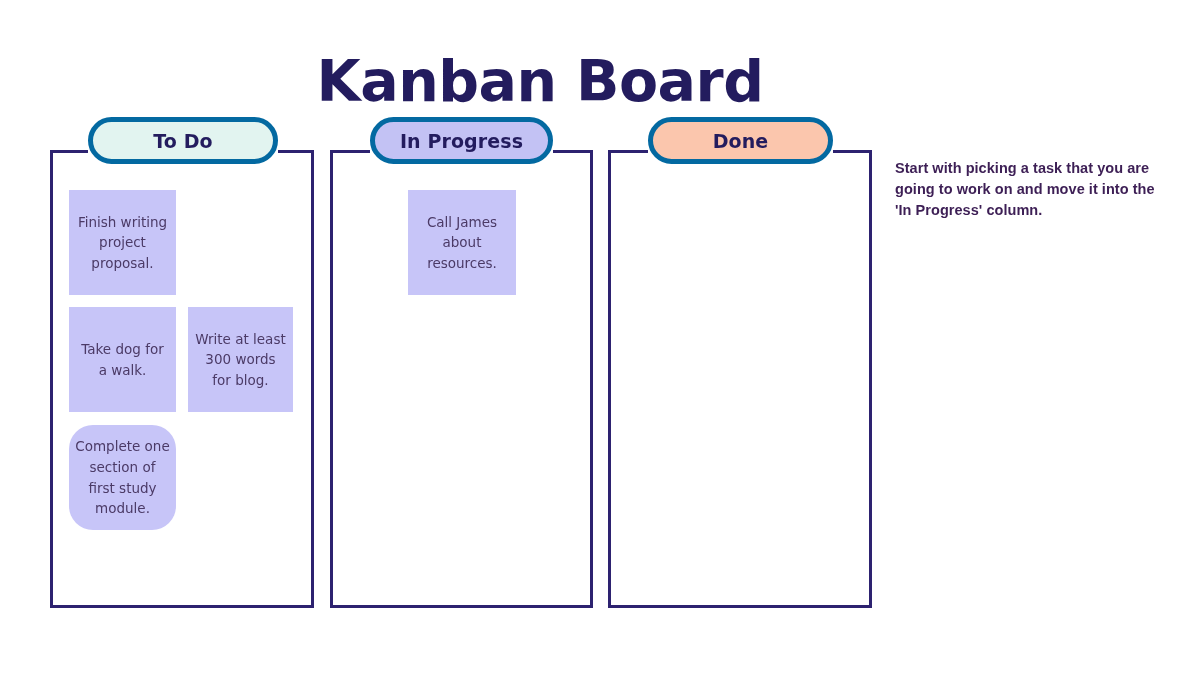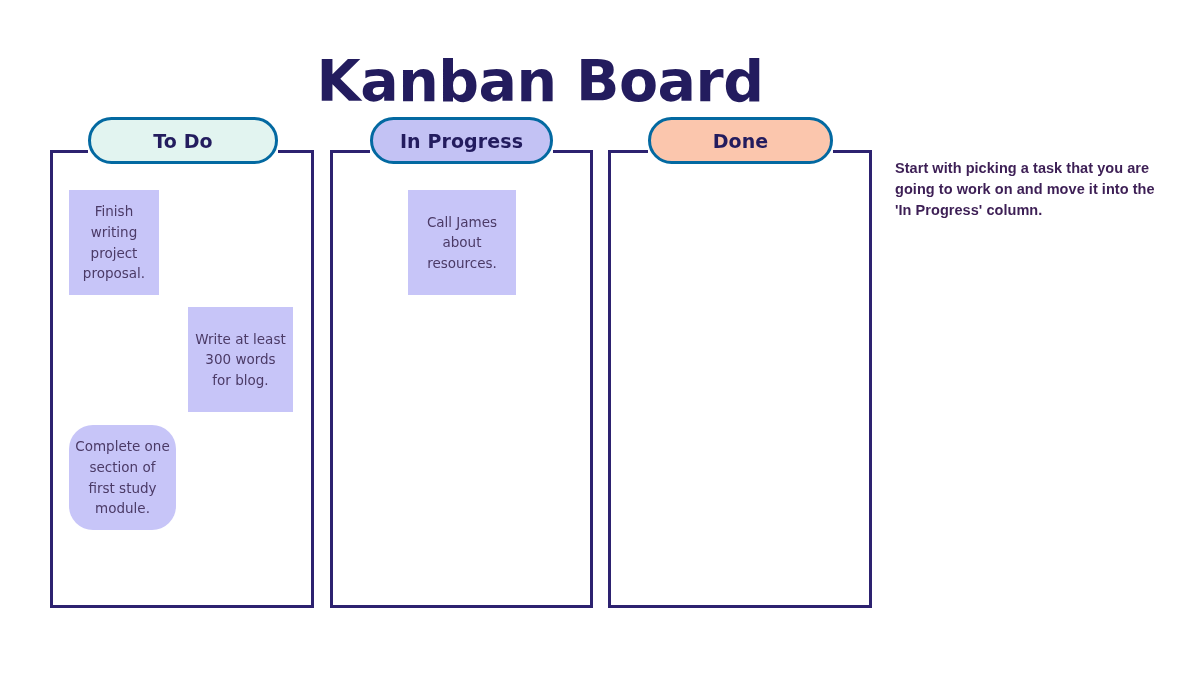--- a/index.html
+++ b/index.html
@@ -60,21 +60,21 @@
   .mask-todo       { left: 88px;  width: 190px; }
   .mask-inprogress { left: 370px; width: 183px; }
   .mask-done       { left: 648px; width: 185px; }
 
   
   .pill {
     position: absolute;
     top: 117px;
     height: 47px;
     box-sizing: border-box;
-    border: 3px solid #0369a1;
+    border: 5px solid #0369a1;
     border-radius: 24px;
     display: flex;
     align-items: center;
     justify-content: center;
     font-family: "DejaVu Sans", sans-serif;
     font-size: 19px;
     font-weight: 700;
     color: #231c5e;
     letter-spacing: 0.1px;
     white-space: nowrap;
@@ -106,21 +106,21 @@
     text-align: center;
     padding: 4px 6px;
     font-family: "DejaVu Sans", sans-serif;
     font-size: 13.5px;
     font-weight: 400;
     line-height: 1.52;
     color: #4b3a66;
   }
 
   
-  .card-todo-1 { left: 69px;  top: 190px; width: 90px; height: 105px; }
+  .card-todo-1 { left: 69px;  top: 190px; width: 107px; height: 105px; }
   .card-todo-2 { left: 69px;  top: 307px; width: 107px; height: 105px; }
   .card-todo-3 { left: 188px; top: 307px; width: 105px; height: 105px; }
   .card-todo-4 { left: 69px;  top: 425px; width: 107px; height: 105px; border-radius: 24px; }
 
   
   .card-ip-1   { left: 408px; top: 190px; width: 108px; height: 105px; }
 
   
   .note {
     position: absolute;
@@ -161,20 +161,23 @@
   </div>
 
   <div class="pill pill-done">
     <span>Done</span>
   </div>
 
   <div class="card card-todo-1">
     <span>Finish writing project proposal.</span>
   </div>
 
+  <div class="card card-todo-2">
+    <span>Take dog for a walk.</span>
+  </div>
 
   <div class="card card-todo-3">
     <span>Write at least 300 words for blog.</span>
   </div>
 
   <div class="card card-todo-4">
     <span>Complete one section of first study module.</span>
   </div>
 
   <div class="card card-ip-1">

